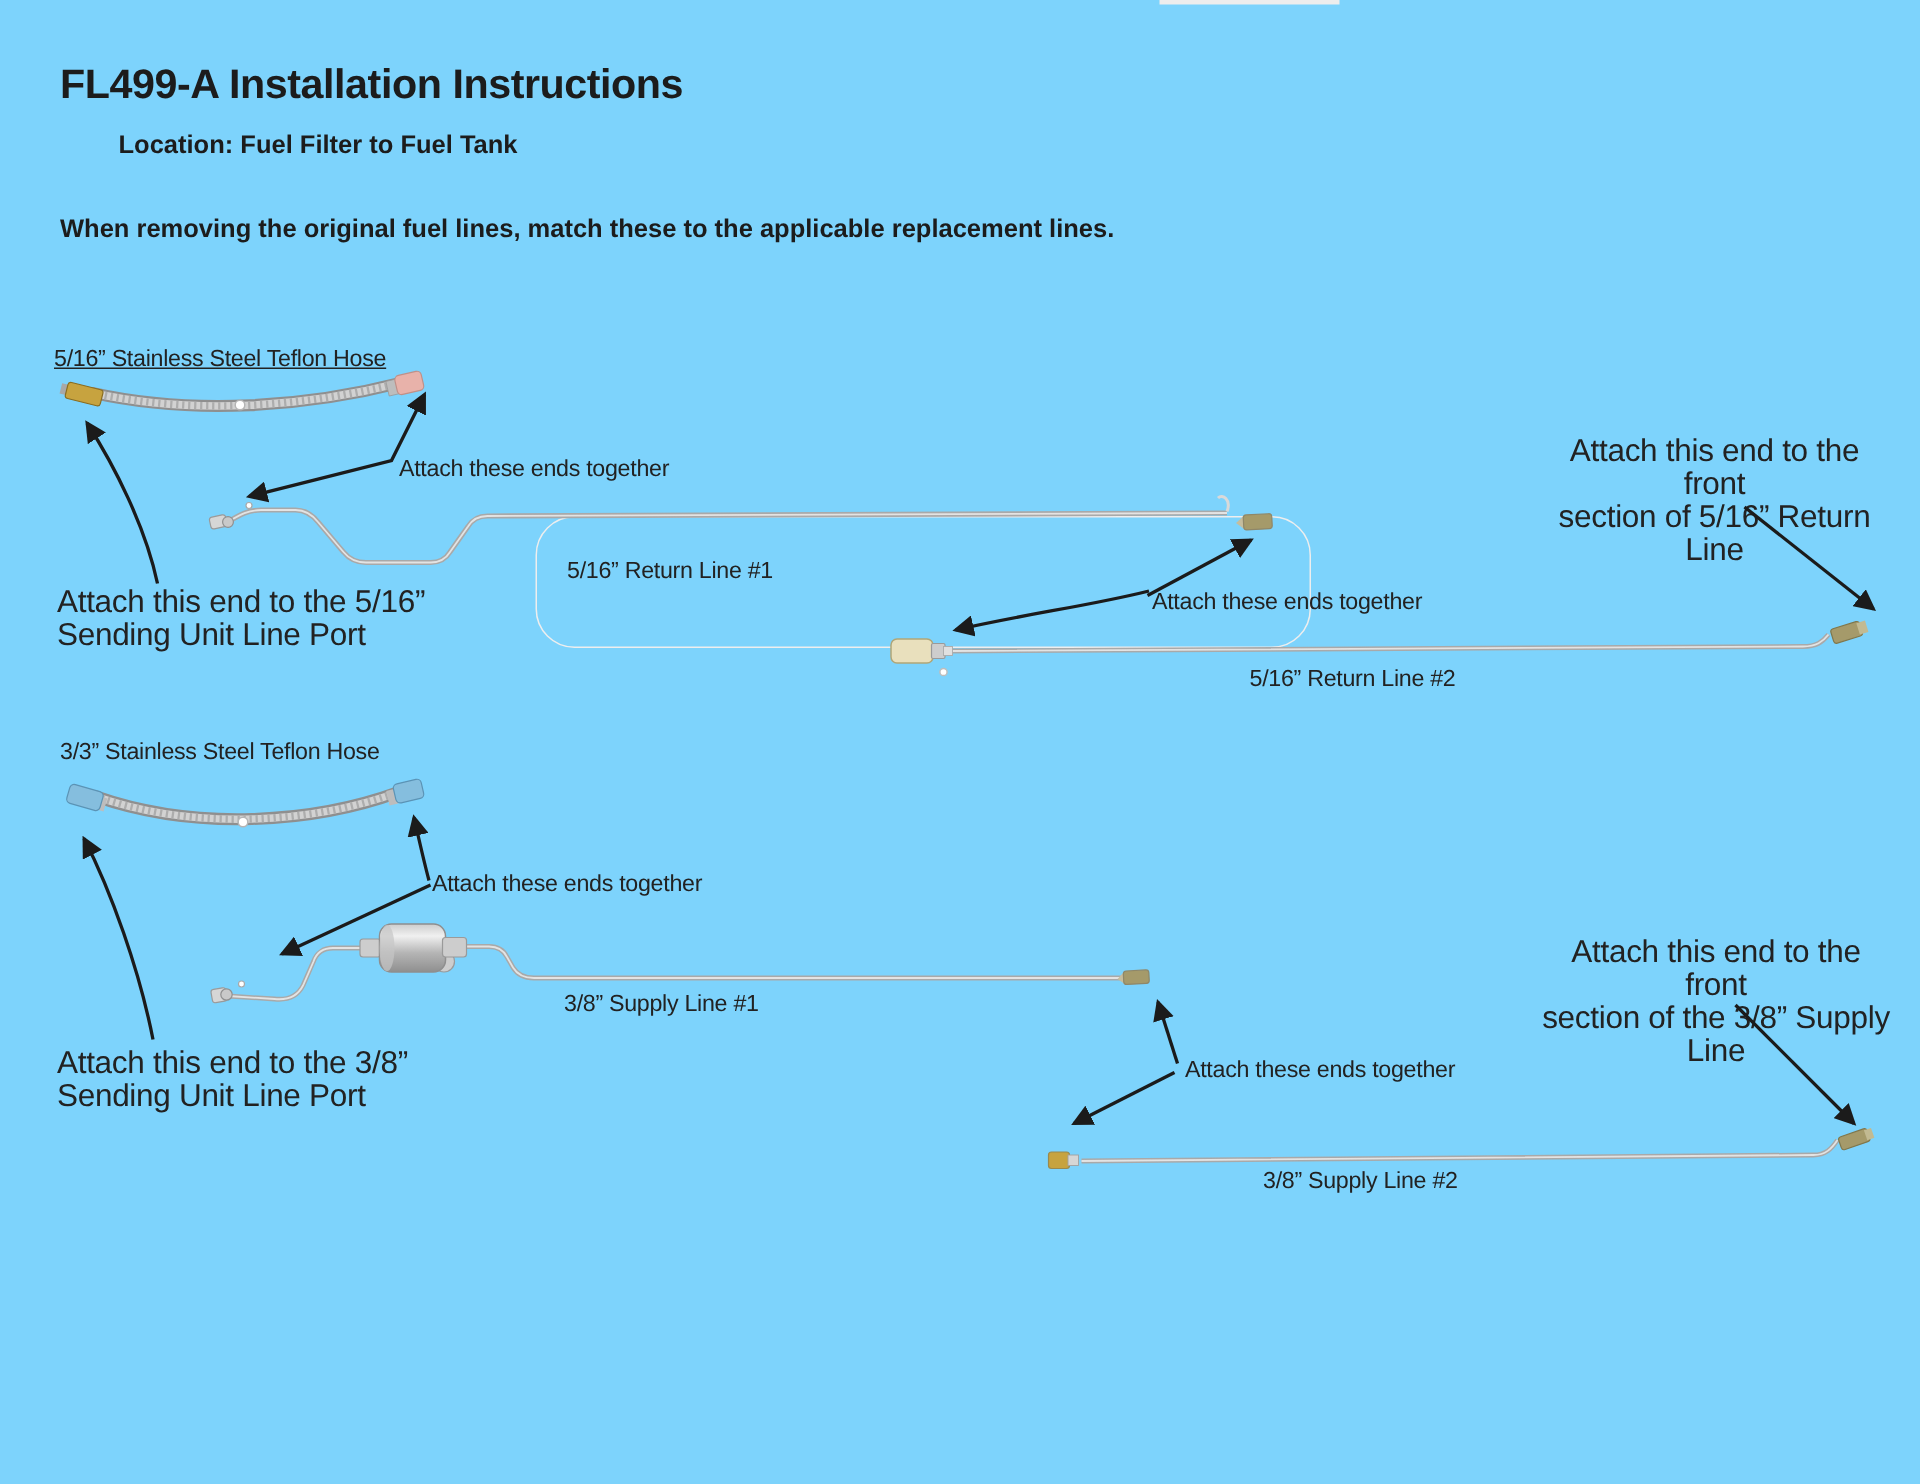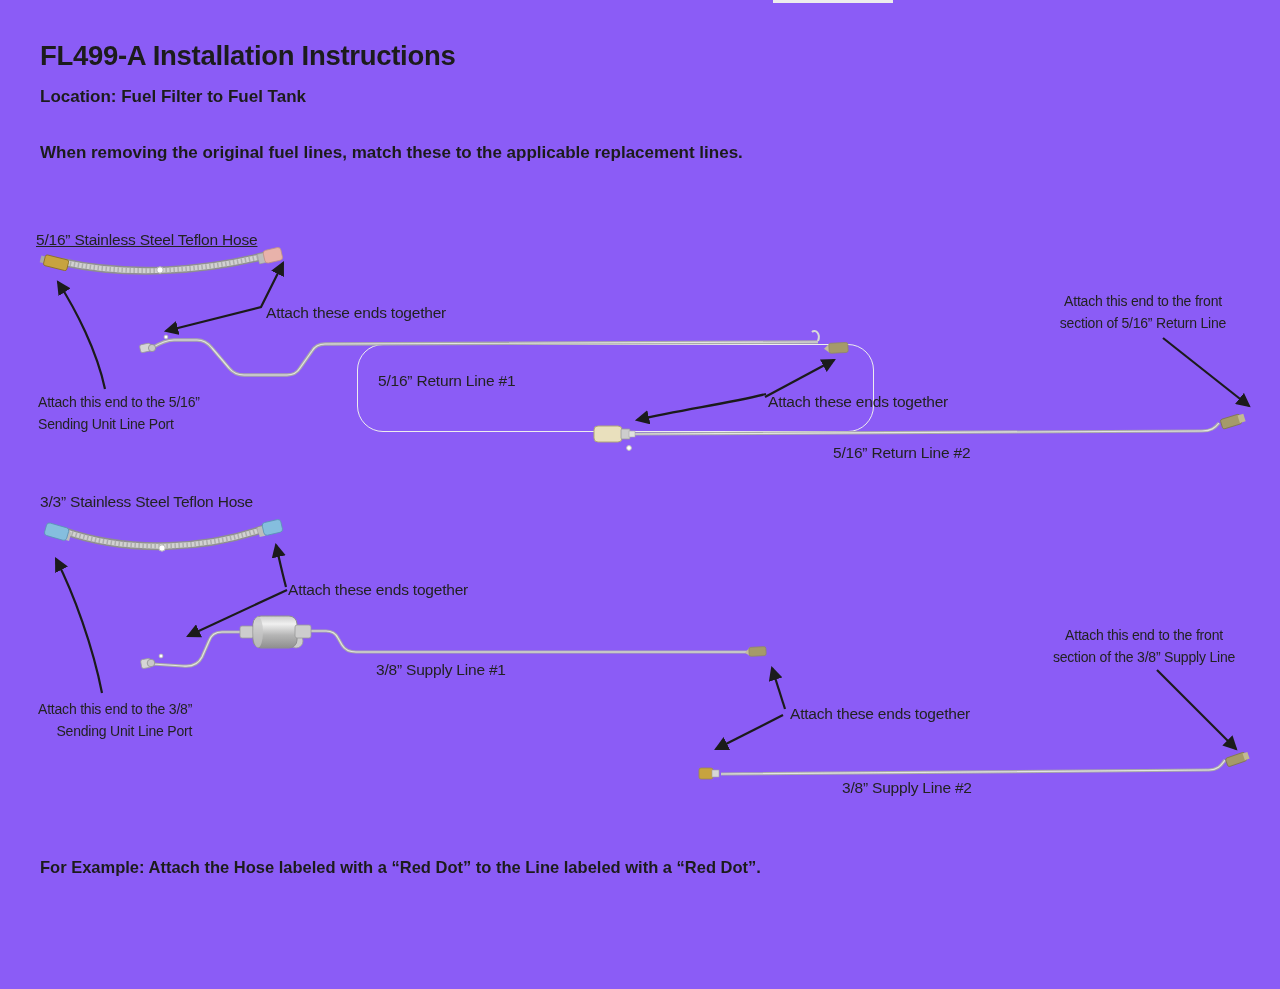--- a/index.html
+++ b/index.html
@@ -1,25 +1,25 @@
 <!DOCTYPE html>
 <html><head>
 <meta charset="utf-8">
 <style>
   html,body{margin:0;padding:0;background:#fff;}
   #page{
-    position:relative;width:1280px;height:989px;background:#8b5cf6;
+    position:relative;width:1280px;height:989px;background:#7dd3fc;
     font-family:"Liberation Sans",sans-serif;color:#1c1c1c;overflow:hidden;
   }
   .abs{position:absolute;}
   .title{font-size:27.5px;font-weight:700;letter-spacing:-0.3px;white-space:nowrap;}
-  .subtitle{font-size:17px;font-weight:700;white-space:nowrap;}
+  .subtitle{font-size:17px;font-weight:700;white-space:nowrap;margin-left:39px;}
   .intro{font-size:17px;font-weight:700;white-space:nowrap;}
   .lbl{font-size:15.5px;letter-spacing:-0.2px;white-space:nowrap;color:#222;}
-  .note{font-size:14px;letter-spacing:-0.2px;line-height:22px;color:#222;}
+  .note{font-size:21px;letter-spacing:-0.2px;line-height:22px;color:#222;}
   .note.center{text-align:center;}
   .footer-line{font-size:16.5px;font-weight:700;white-space:nowrap;}
   svg{position:absolute;left:0;top:0;}
   .artifact{position:absolute;background:#ededed;}
   .photo-edge{
     position:absolute;border:1px solid #eeeeee;border-radius:26px;
   }
 </style>
 </head>
 <body>
@@ -47,28 +47,27 @@
   <div class="abs lbl" style="left:768px;top:393px;">Attach these ends together</div>
   <div class="abs lbl" style="left:833px;top:444px;">5/16” Return Line #2</div>
 
   <div class="abs lbl" style="left:40px;top:493px;">3/3” Stainless Steel Teflon Hose</div>
   <div class="abs lbl" style="left:288px;top:581px;">Attach these ends together</div>
   <div class="abs lbl" style="left:376px;top:661px;">3/8” Supply Line #1</div>
   <div class="abs note center" style="left:1026px;top:624px;width:236px;">
     <div>Attach this end to the front</div>
     <div>section of the 3/8” Supply Line</div>
   </div>
-  <div class="abs note" style="left:38px;top:698px;text-align:right;">
+  <div class="abs note" style="left:38px;top:698px;">
     <div>Attach this end to the 3/8”</div>
     <div>Sending Unit Line Port</div>
   </div>
   <div class="abs lbl" style="left:790px;top:705px;">Attach these ends together</div>
   <div class="abs lbl" style="left:842px;top:779px;">3/8” Supply Line #2</div>
 
-  <div class="abs footer-line" style="left:40px;top:858px;">For Example: Attach the Hose labeled with a “Red Dot” to the Line labeled with a “Red Dot”.</div>
 
   <svg width="1280" height="989" viewBox="0 0 1280 989">
     <defs>
       <marker id="ah" viewBox="0 0 10 10" refX="8.5" refY="5" markerWidth="6.5" markerHeight="6.5" orient="auto-start-reverse">
         <path d="M0 0 L10 5 L0 10 Z" fill="#1b1b1b"></path>
       </marker>
       <linearGradient id="fgrad" x1="0" y1="0" x2="0" y2="1">
         <stop offset="0" stop-color="#cdcdcd"></stop>
         <stop offset="0.25" stop-color="#f0f0f0"></stop>
         <stop offset="0.6" stop-color="#b5b5b5"></stop>

